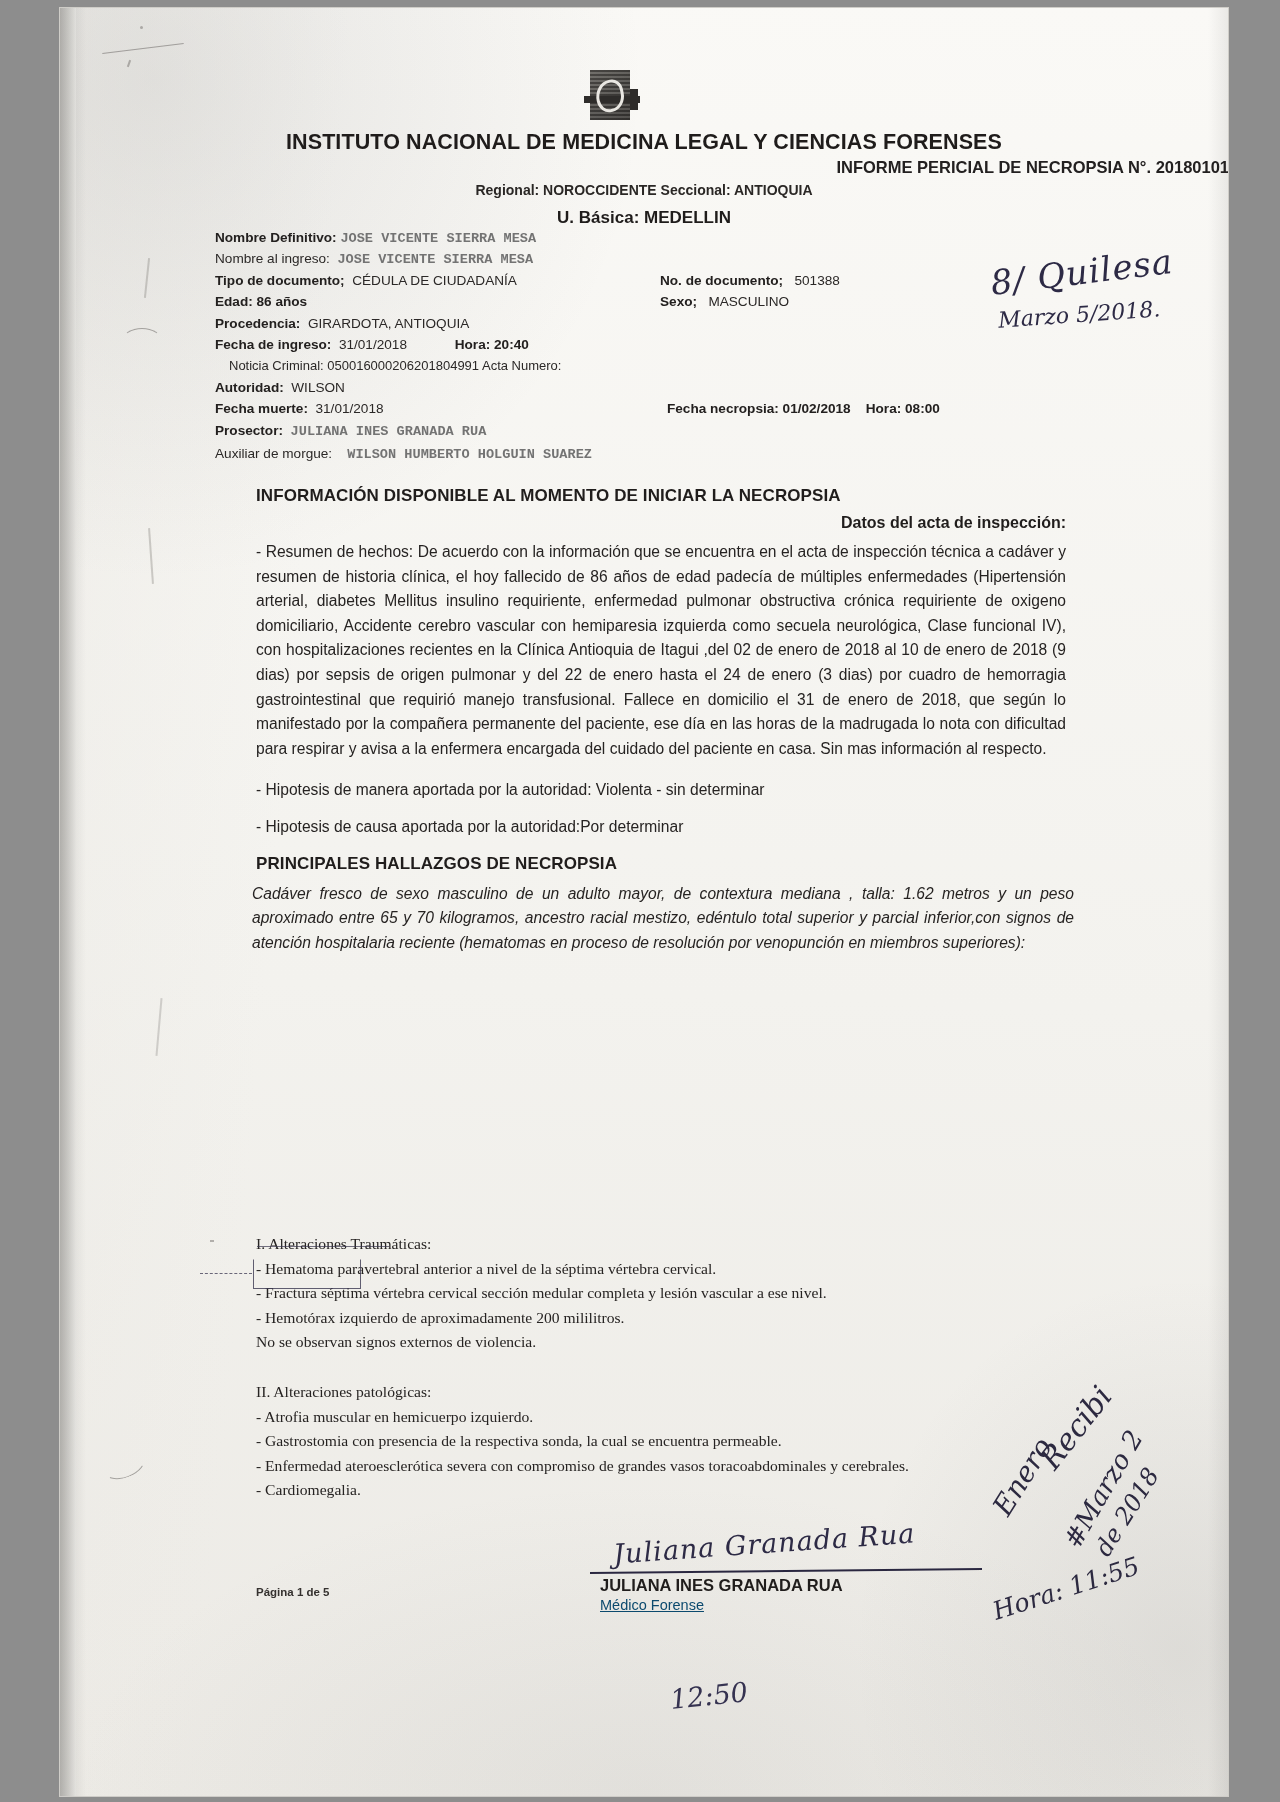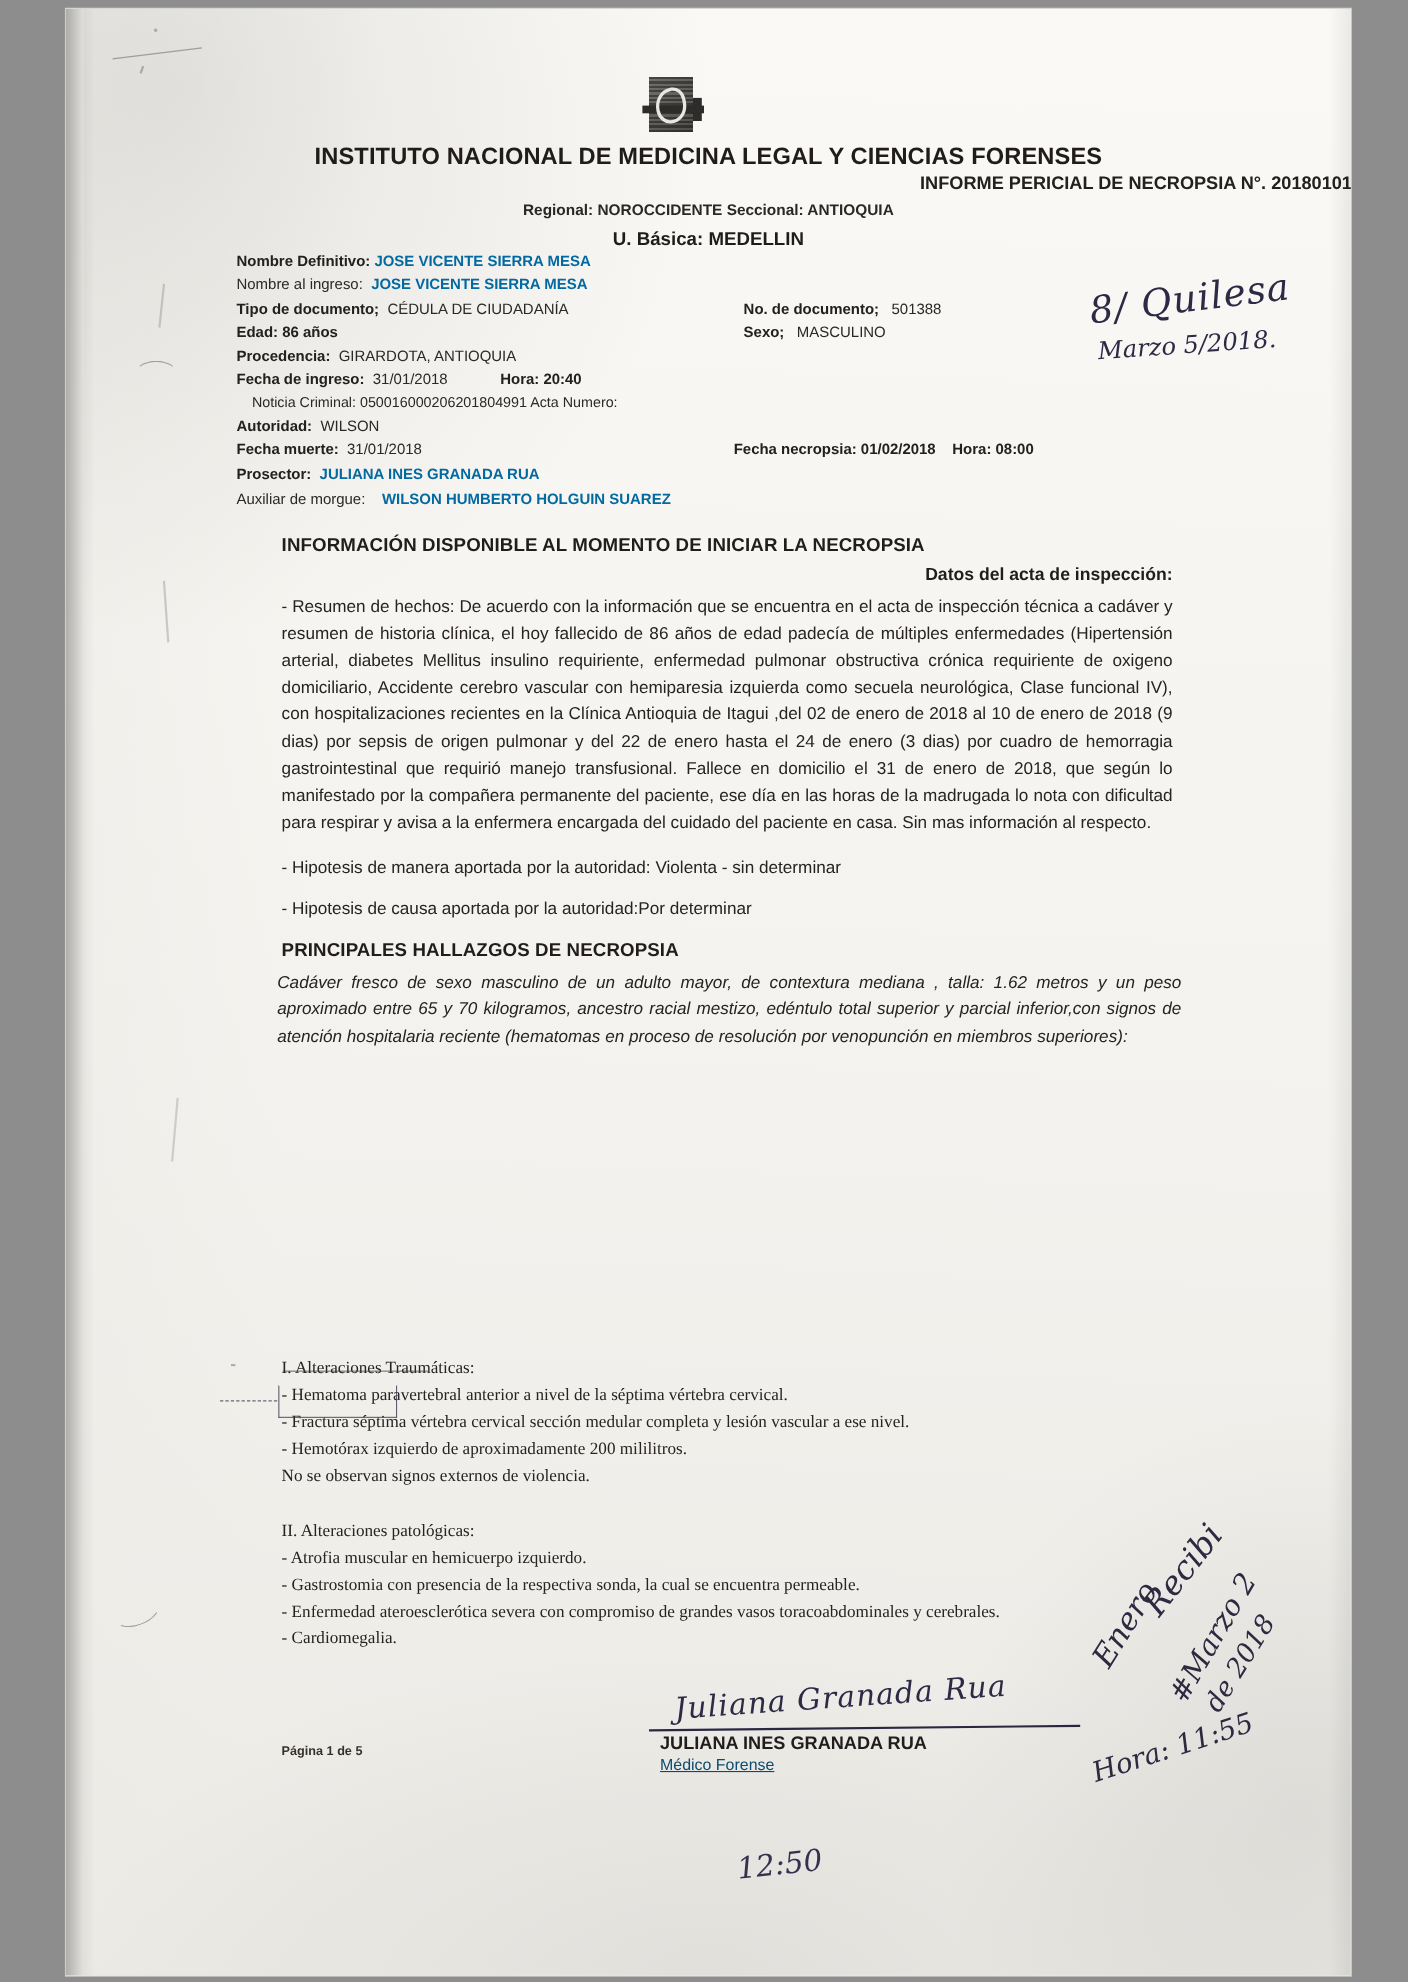--- a/index.html
+++ b/index.html
@@ -82,24 +82,24 @@
   }
   #title4{
     position:absolute; left:0; top:200px; width:1168px;
     text-align:center; font-size:17px; font-weight:bold; color:#1f1c1b;
   }
 
   
   #fields{ position:absolute; left:155px; top:222px; width:900px; }
   .frow{ position:relative; height:21.4px; font-size:13.6px; white-space:nowrap; }
   .lbl{ font-weight:bold; color:#23201f; }
-  .val{ font-weight:bold; color:#0369a1; }
+  .val{ font-weight:bold; color:#737373;font-family:Liberation Mono, monospace; }
   .valn{ font-weight:normal; color:#2b2827; }
   .lblthin{ font-weight:normal; color:#2b2827; }
-  .col2{ position:absolute; left:416px; top:0;padding-left:45px; }
+  .col2{ position:absolute; left:400px; top:0;padding-left:45px; }
   .col2b{ position:absolute; left:430px; top:0; }
   .indent{ padding-left:14px; }
 
   
   .h2{
     font-size:17px; font-weight:bold; text-align:left; color:#201d1c;
     letter-spacing:.1px;
   }
   .h3{ font-size:16px; font-weight:bold; color:#201d1c;text-align:right; }
   .p{

